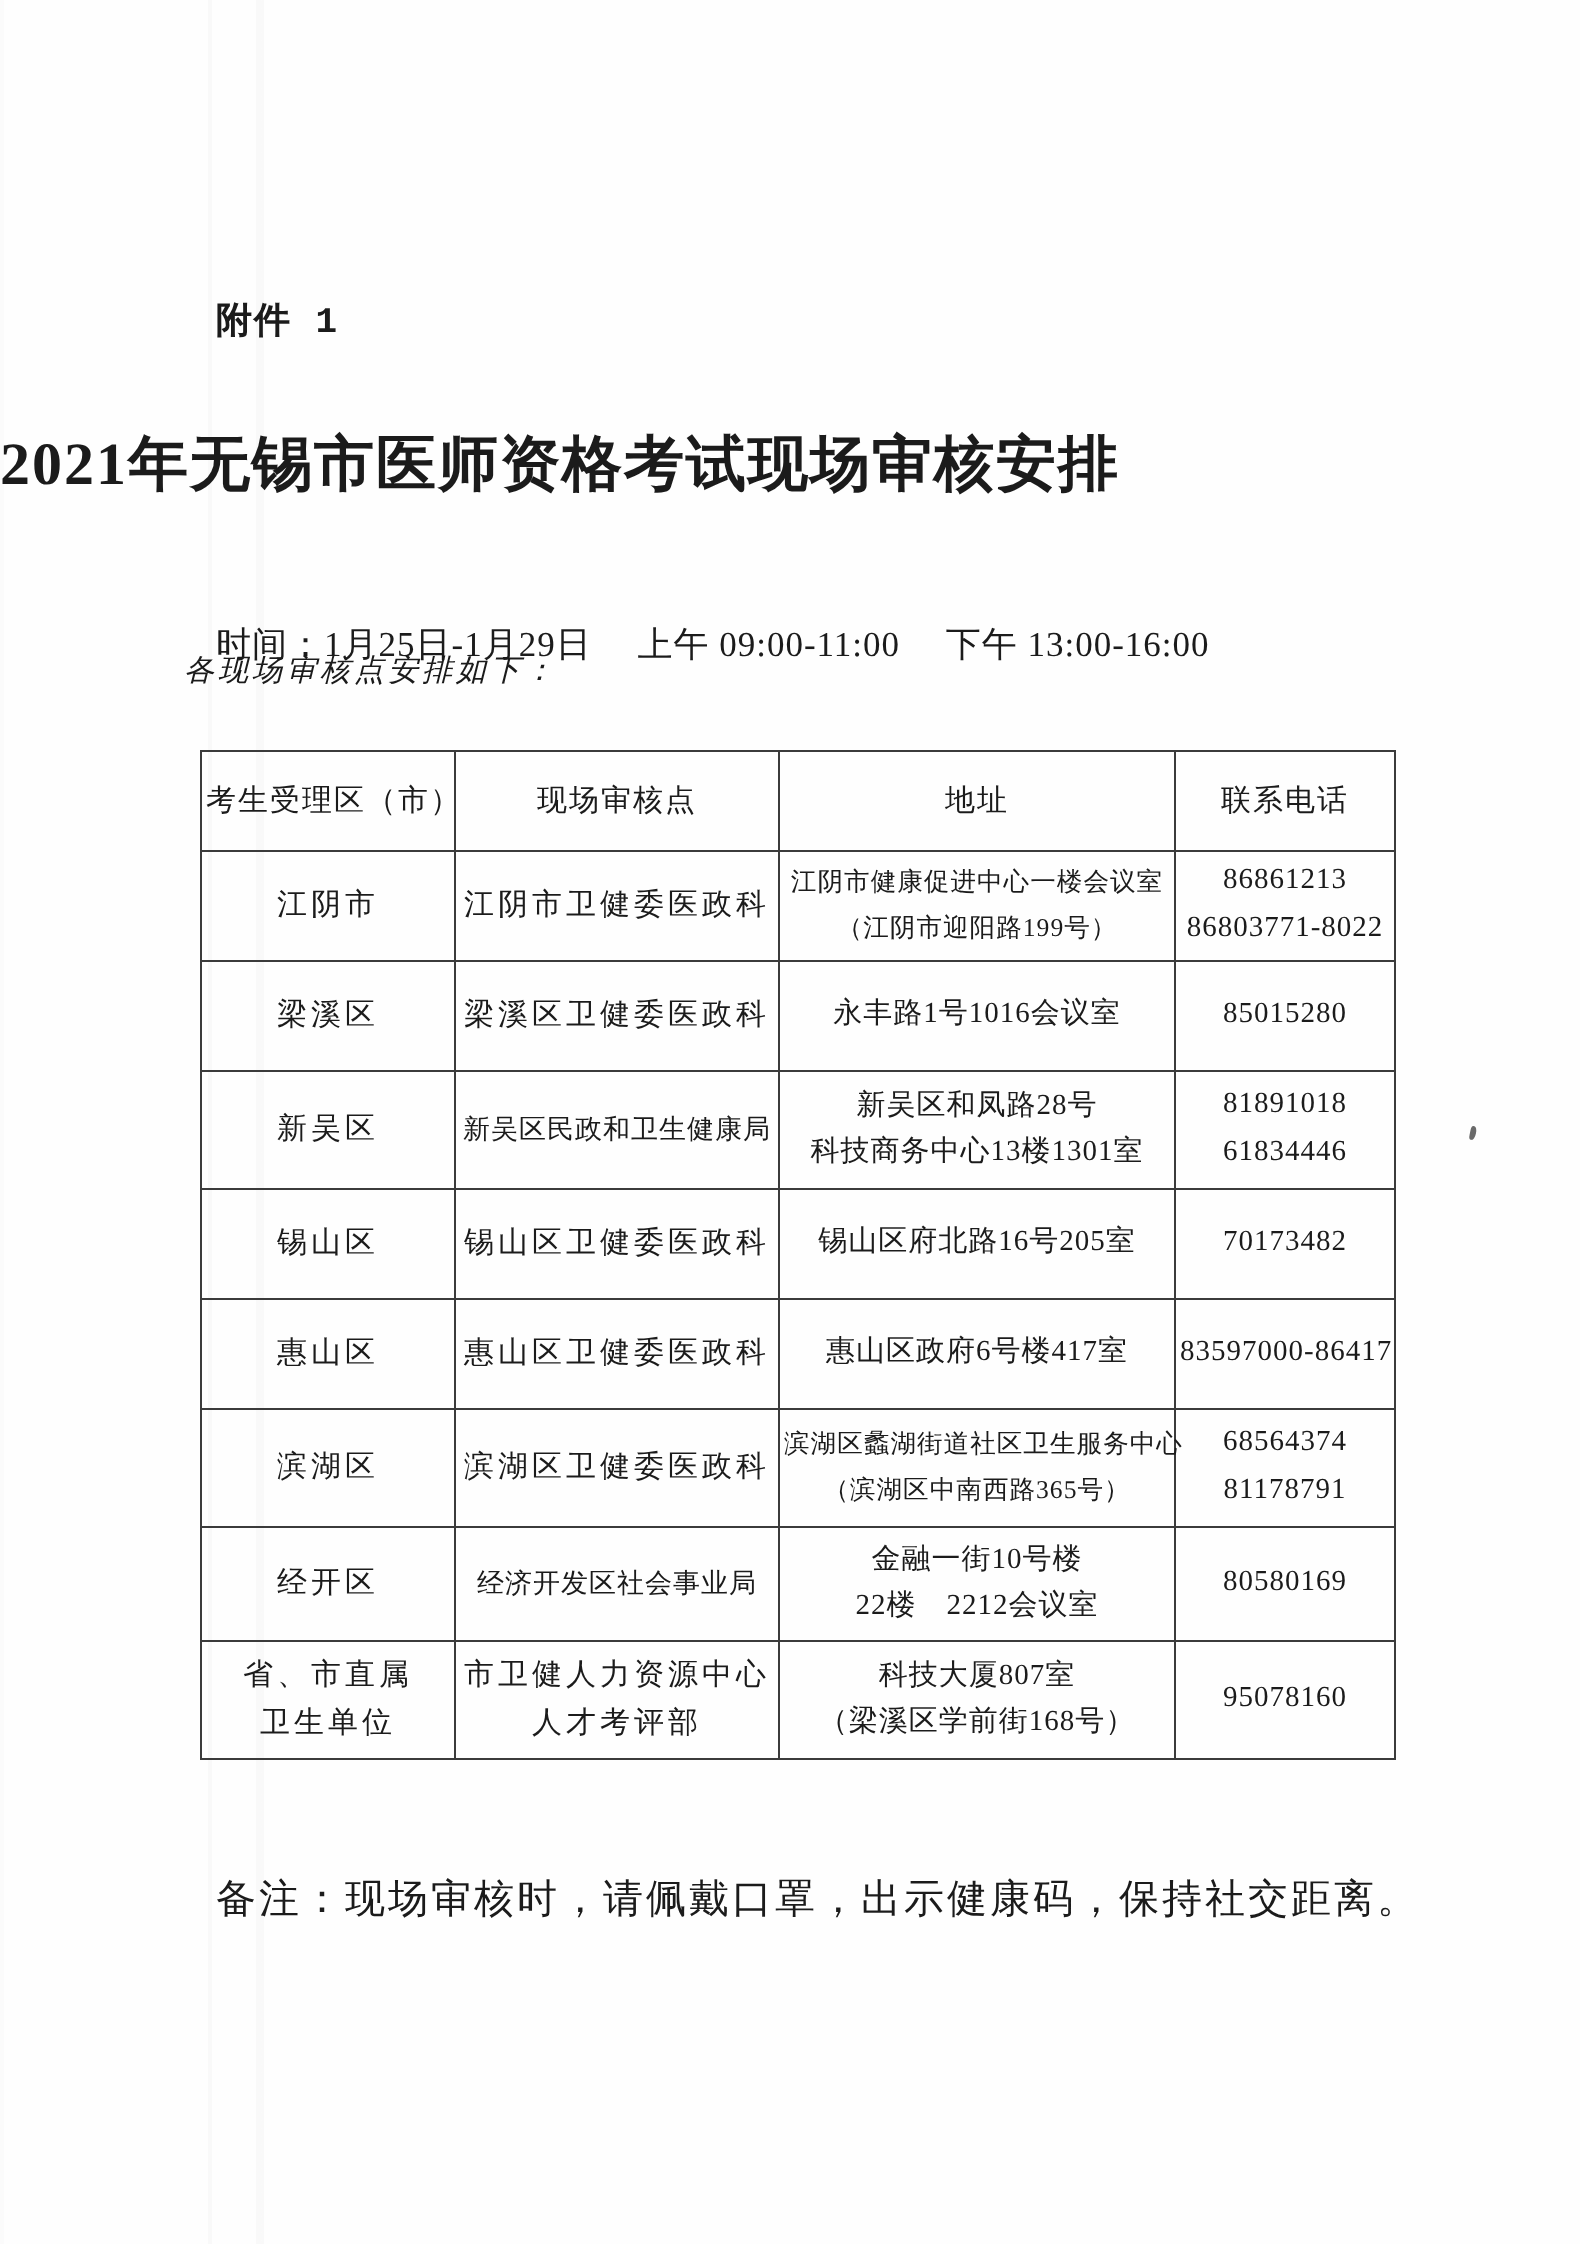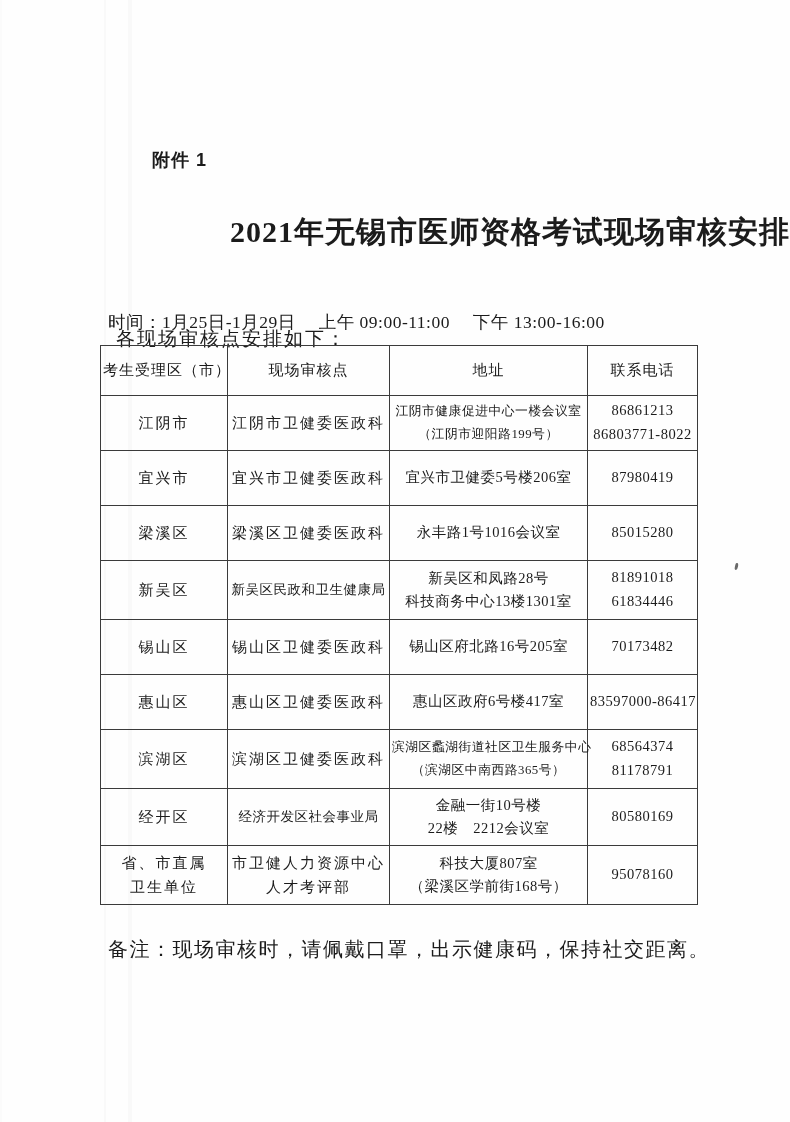--- a/index.html
+++ b/index.html
@@ -24,57 +24,57 @@
       linear-gradient(90deg,
         rgba(0,0,0,0.012) 0 2px, transparent 2px 104px,
         rgba(0,0,0,0.02) 104px 106px, transparent 106px 128px,
         rgba(0,0,0,0.02) 128px 132px, transparent 132px 100%);
     pointer-events: none;
   }
   .attachment {
     position: absolute;
     left: 108px;
     top: 148px;
-    font-family: Liberation Sans, sans-serif;
+    font-family: Liberation Mono, monospace;
     font-size: 18px;
     font-weight: 700;
     letter-spacing: 1px;
-    margin-left: 44px;
   }
   .doc-title {
     position: absolute;
     left: 0;
     top: 212px;
     width: 100%;
-    text-align: right;
+    text-align: left;
     font-size: 30px;
     font-weight: 700;
     letter-spacing: 1px;
     white-space: nowrap;
   }
   .schedule-line {
     position: absolute;
     left: 108px;
     top: 310px;
     font-size: 17.5px;
     letter-spacing: 0.5px;
     white-space: nowrap;
   }
   .intro-line {
     position: absolute;
-    left: 116px;
+    left: 92px;
     top: 326px;
-    font-size: 19px;
+    font-size: 15px;
     letter-spacing: 2px;
     white-space: nowrap;
+    font-style: italic;
   }
   table.review-table {
     position: absolute;
     left: 100px;
-    top: 345px;
+    top: 375px;
     border-collapse: collapse;
     table-layout: fixed;
     width: 597px;
   }
   .review-table col.c1 { width: 127px; }
   .review-table col.c2 { width: 162px; }
   .review-table col.c3 { width: 198px; }
   .review-table col.c4 { width: 110px; }
   .review-table th, .review-table td {
     border: 1.6px solid #3b3b3b;
@@ -155,26 +155,20 @@
         <td class="addr sm">
           <div>江阴市健康促进中心一楼会议室</div>
           <div>（江阴市迎阳路199号）</div>
         </td>
         <td class="phone">
           <div>86861213</div>
           <div>86803771-8022</div>
         </td>
       </tr>
 
-      <tr class="h55">
-        <td>宜兴市</td>
-        <td>宜兴市卫健委医政科</td>
-        <td class="addr">宜兴市卫健委5号楼206室</td>
-        <td class="phone">87980419</td>
-      </tr>
 
       <tr class="h55">
         <td>梁溪区</td>
         <td>梁溪区卫健委医政科</td>
         <td class="addr">永丰路1号1016会议室</td>
         <td class="phone">85015280</td>
       </tr>
 
       <tr class="h59">
         <td>新吴区</td>

